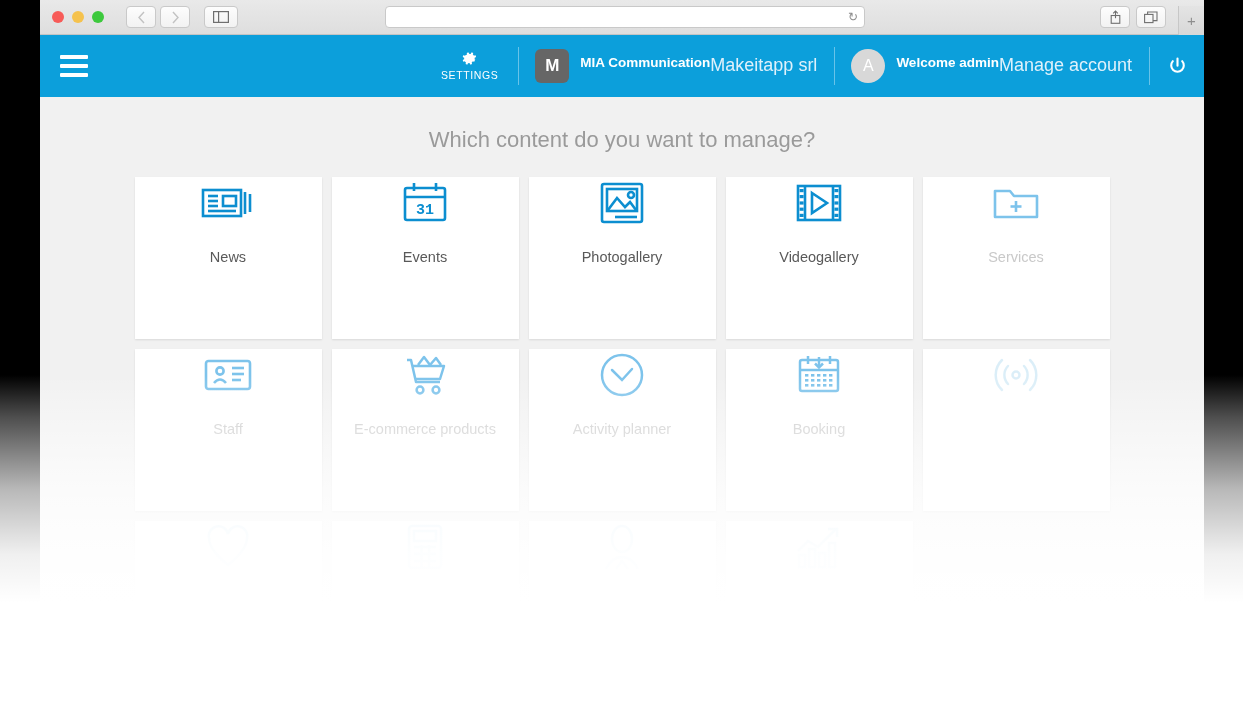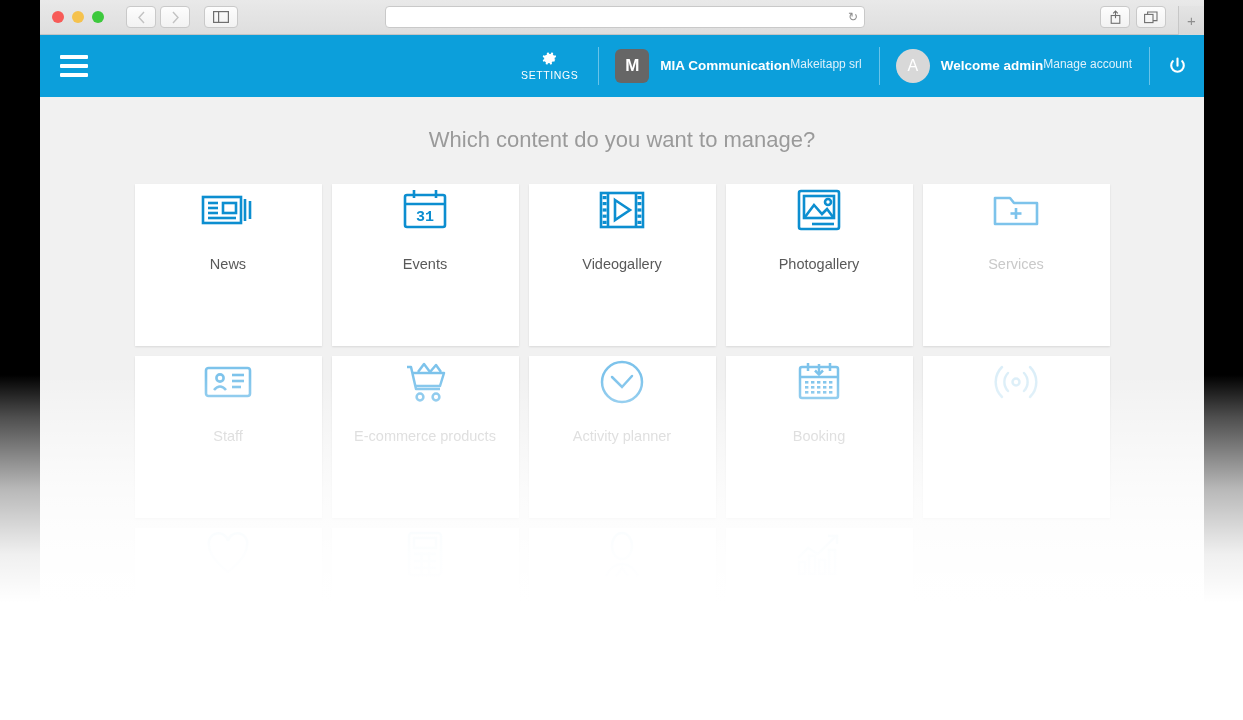--- a/index.html
+++ b/index.html
@@ -150,34 +150,34 @@
   }
   .circ-avatar {
     width: 34px; height: 34px; border-radius: 50%;
     background: #d8d8d8; color: #ffffff;
     font-size: 16px; font-weight: normal;
     display: flex; align-items: center; justify-content: center;
     margin-right: 11px;
   }
   .two-line { display: flex; flex-direction: row; line-height: 1.28; }
   .tl-top { font-size: 13.5px; font-weight: bold; }
-  .tl-sub { font-size: 12px; color: #dff1fb; }
+  .tl-sub { font-size: 18px; color: #dff1fb; }
   .power-cell { padding: 0 16px 0 18px; font-size: 19px; }
 
   
   .content {
     background: #f1f1f1;
     height: calc(720px - 35px - 62px);
     padding-top: 30px;
     position: relative;
   }
   .page-title {
     text-align: center;
     font-size: 22px; color: #9a9a9a; font-weight: normal;
-    margin-bottom: 31px;
+    margin-bottom: 24px;
   }
 
   .grid {
     width: 975px; margin: 0 auto;
     display: grid;
     grid-template-columns: repeat(5, 187px);
     gap: 10px 10px;
   }
   .card {
     height: 162px; background: #ffffff;
@@ -329,20 +329,35 @@
               <g fill="none" stroke="#0c8ed0" stroke-width="2.6">
                 <rect x="4" y="8" width="40" height="32" rx="2"></rect>
                 <line x1="4" y1="17" x2="44" y2="17"></line>
                 <line x1="13" y1="3" x2="13" y2="11"></line>
                 <line x1="35" y1="3" x2="35" y2="11"></line>
               </g>
               <text x="24" y="34" font-family="Liberation Mono, monospace" font-size="15" font-weight="bold" fill="#0c8ed0" text-anchor="middle">31</text>
             </svg>
           </div>
           <div class="lbl">Events</div>
+        </div>
+
+        <div class="card">
+          <div class="ic">
+            <svg width="48" height="46" viewBox="0 0 48 46">
+              <g fill="none" stroke="#0c8ed0" stroke-width="2.6">
+                <rect x="4" y="4" width="40" height="38" rx="2"></rect>
+                <rect x="9" y="9" width="30" height="22"></rect>
+                <polyline points="10,30 19,18 27,27 32,22 38,30"></polyline>
+                <circle cx="33" cy="15" r="3"></circle>
+                <line x1="17" y1="37" x2="39" y2="37"></line>
+              </g>
+            </svg>
+          </div>
+          <div class="lbl">Photogallery</div>
         </div>
 
         <div class="card">
           <div class="ic">
             <svg width="50" height="44" viewBox="0 0 50 44">
               <g fill="none" stroke="#0c8ed0" stroke-width="2.6">
                 <rect x="4" y="5" width="42" height="34"></rect>
                 <line x1="11" y1="5" x2="11" y2="39"></line>
                 <line x1="39" y1="5" x2="39" y2="39"></line>
                 <polygon points="18,12 33,22 18,32"></polygon>
@@ -355,35 +370,20 @@
                 <rect x="5.6" y="32.8" width="4" height="3.2"></rect>
                 <rect x="40.4" y="8" width="4" height="3.2"></rect>
                 <rect x="40.4" y="14" width="4" height="3.2"></rect>
                 <rect x="40.4" y="20.4" width="4" height="3.2"></rect>
                 <rect x="40.4" y="26.6" width="4" height="3.2"></rect>
                 <rect x="40.4" y="32.8" width="4" height="3.2"></rect>
               </g>
             </svg>
           </div>
           <div class="lbl">Videogallery</div>
-        </div>
-
-        <div class="card">
-          <div class="ic">
-            <svg width="48" height="46" viewBox="0 0 48 46">
-              <g fill="none" stroke="#0c8ed0" stroke-width="2.6">
-                <rect x="4" y="4" width="40" height="38" rx="2"></rect>
-                <rect x="9" y="9" width="30" height="22"></rect>
-                <polyline points="10,30 19,18 27,27 32,22 38,30"></polyline>
-                <circle cx="33" cy="15" r="3"></circle>
-                <line x1="17" y1="37" x2="39" y2="37"></line>
-              </g>
-            </svg>
-          </div>
-          <div class="lbl">Photogallery</div>
         </div>
 
 
         <div class="card row-faded">
           <div class="ic">
             <svg width="50" height="40" viewBox="0 0 50 40">
               <g fill="none" stroke="#2f9fe0" stroke-width="2.6" stroke-linejoin="round">
                 <path d="M4 34 V8 H19 L23 13 H46 V34 Z"></path>
                 <line x1="25" y1="18" x2="25" y2="29"></line>
                 <line x1="19.5" y1="23.5" x2="30.5" y2="23.5"></line>

